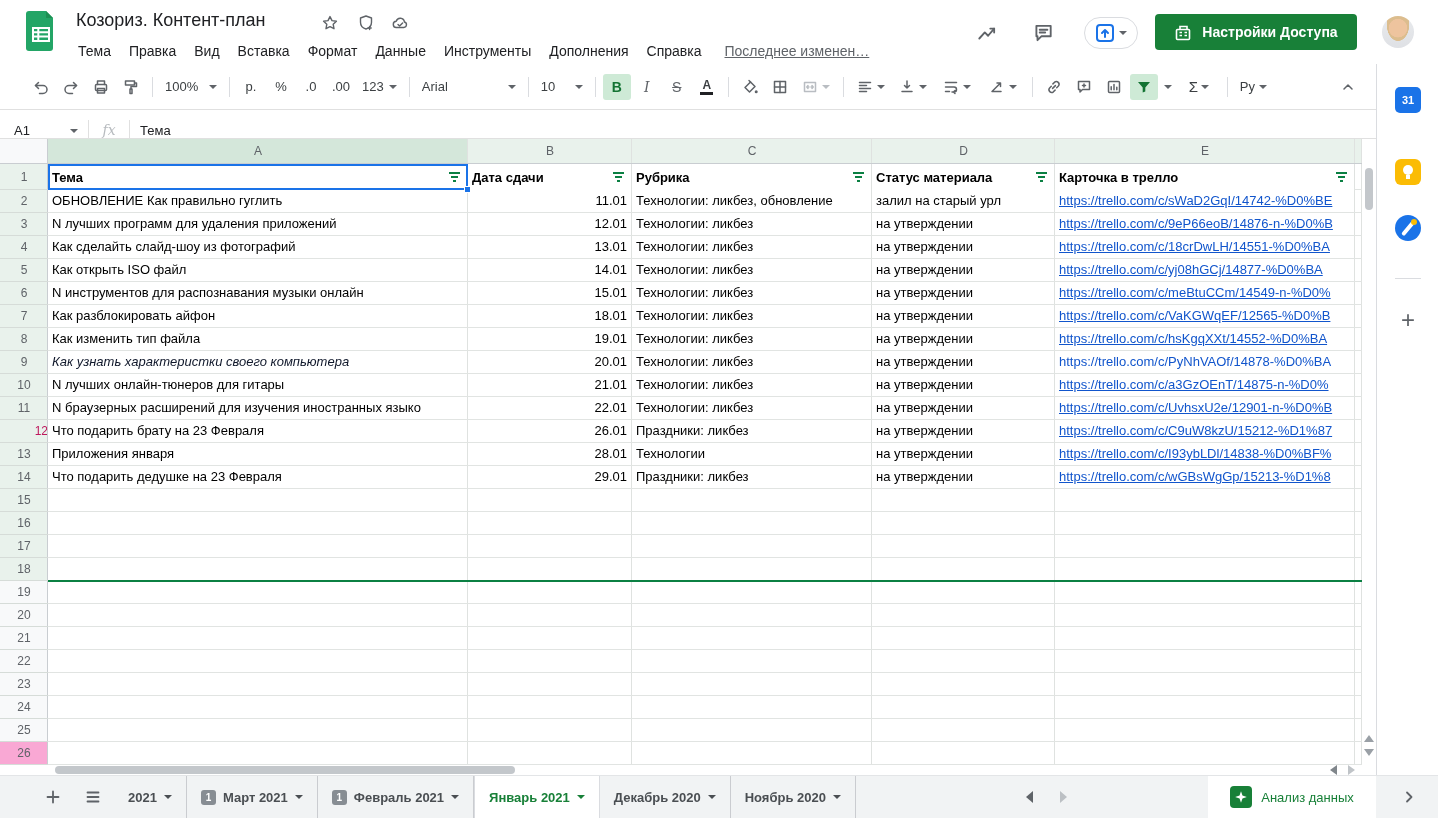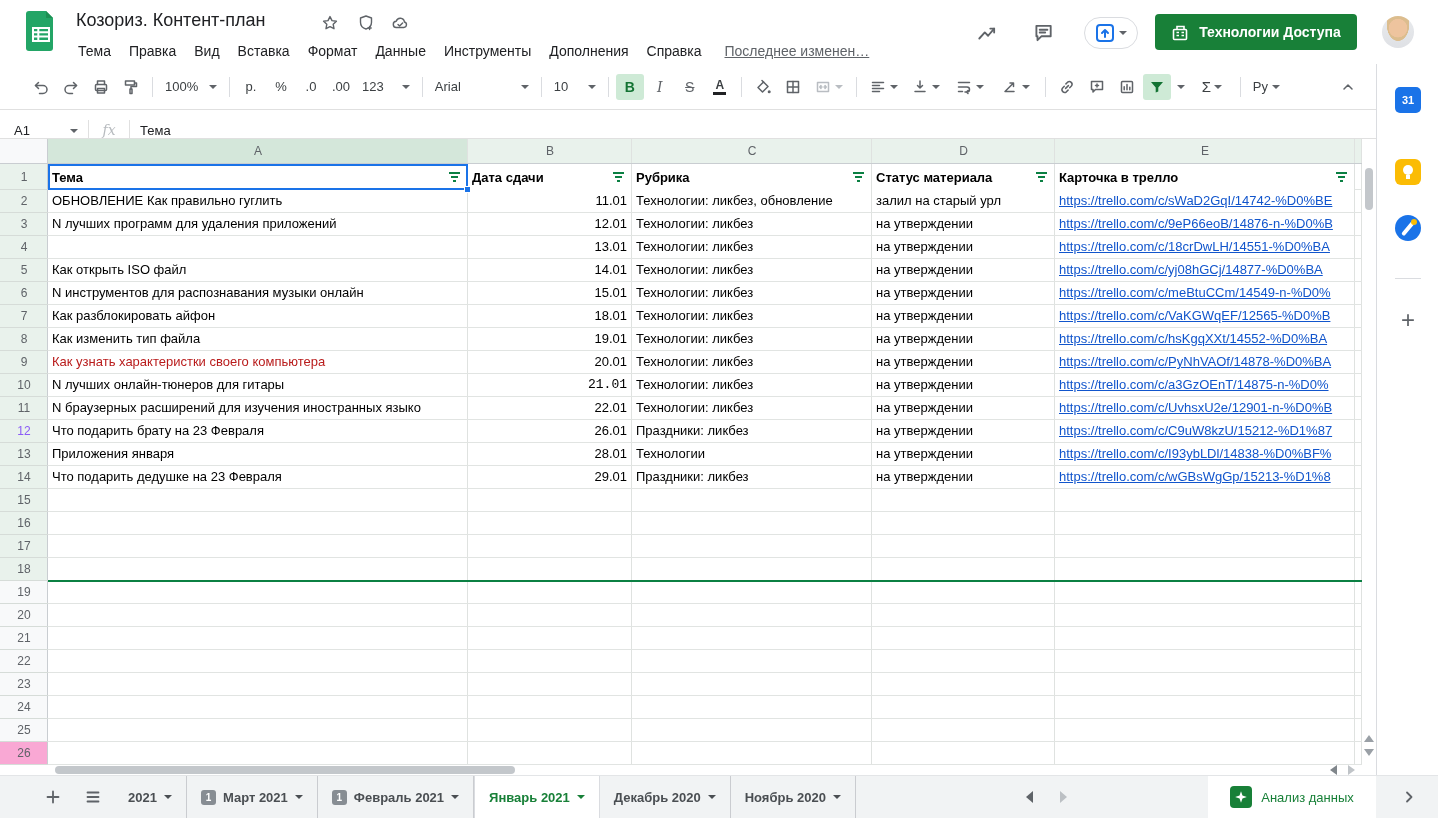--- a/index.html
+++ b/index.html
@@ -138,21 +138,21 @@
           <path d="M10 14V7M10 7l-3 3M10 7l3 3" stroke="#1a73e8" stroke-width="2" fill="none" stroke-linecap="round" stroke-linejoin="round"></path>
         </svg>
       <span class="car"></span>
     </div>
     <button class="share-btn">
       <svg width="19" height="17" viewBox="0 0 19 17">
           <rect x="2.5" y="5.5" width="13" height="10" rx="1" stroke="#fff" stroke-width="1.6" fill="none"></rect>
           <path d="M6 5.5V2.5h7v3" stroke="#fff" stroke-width="1.6" fill="none"></path>
           <path d="M5.5 8.5H8M10.5 8.5H13M5.5 11.5H8M10.5 11.5H13" stroke="#fff" stroke-width="1.4"></path>
         </svg>
-      <span>Технологии Доступа</span>
+      <span>Настройки Доступа</span>
     </button>
     <div class="avatar"></div>
   </header>
 
   <div class="toolbar">
     <div class="tb">
         <svg width="18" height="18" viewBox="0 0 18 18">
           <path d="M6.5 4.5l-3 3 3 3"></path>
           <path d="M3.5 7.5H11a4 4 0 0 1 0 8H7.5"></path>
         </svg>
@@ -179,21 +179,21 @@
     <div class="tsep"></div>
     <div class="tb txt" style="width:62px;justify-content:space-between">
         <span>100%</span>
         <span class="car"></span>
       </div>
     <div class="tsep"></div>
     <div class="tb txt">р.</div>
     <div class="tb txt">%</div>
     <div class="tb txt">.0</div>
     <div class="tb txt">.00</div>
-    <div class="tb txt" style="gap:18px">
+    <div class="tb txt" style="gap:5px">
         <span>123</span>
         <span class="car"></span>
       </div>
     <div class="tsep"></div>
     <div class="tb txt" style="width:104px;justify-content:space-between">
         <span>Arial</span>
         <span class="car"></span>
       </div>
     <div class="tsep"></div>
     <div class="tb txt" style="width:52px;justify-content:space-between">
@@ -326,21 +326,21 @@
       <div style="left: 0px; top: 51px; width: 48px; height: 23px; background: rgb(233, 242, 236); color: rgb(95, 99, 104); font-size: 12px; text-align: center; line-height: 23px;">2</div>
       <div style="left: 0px; top: 74px; width: 48px; height: 23px; background: rgb(233, 242, 236); color: rgb(95, 99, 104); font-size: 12px; text-align: center; line-height: 23px;">3</div>
       <div style="left: 0px; top: 97px; width: 48px; height: 23px; background: rgb(233, 242, 236); color: rgb(95, 99, 104); font-size: 12px; text-align: center; line-height: 23px;">4</div>
       <div style="left: 0px; top: 120px; width: 48px; height: 23px; background: rgb(233, 242, 236); color: rgb(95, 99, 104); font-size: 12px; text-align: center; line-height: 23px;">5</div>
       <div style="left: 0px; top: 143px; width: 48px; height: 23px; background: rgb(233, 242, 236); color: rgb(95, 99, 104); font-size: 12px; text-align: center; line-height: 23px;">6</div>
       <div style="left: 0px; top: 166px; width: 48px; height: 23px; background: rgb(233, 242, 236); color: rgb(95, 99, 104); font-size: 12px; text-align: center; line-height: 23px;">7</div>
       <div style="left: 0px; top: 189px; width: 48px; height: 23px; background: rgb(233, 242, 236); color: rgb(95, 99, 104); font-size: 12px; text-align: center; line-height: 23px;">8</div>
       <div style="left: 0px; top: 212px; width: 48px; height: 23px; background: rgb(233, 242, 236); color: rgb(95, 99, 104); font-size: 12px; text-align: center; line-height: 23px;">9</div>
       <div style="left: 0px; top: 235px; width: 48px; height: 23px; background: rgb(233, 242, 236); color: rgb(95, 99, 104); font-size: 12px; text-align: center; line-height: 23px;">10</div>
       <div style="left: 0px; top: 258px; width: 48px; height: 23px; background: rgb(233, 242, 236); color: rgb(95, 99, 104); font-size: 12px; text-align: center; line-height: 23px;">11</div>
-      <div style="left: 0px; top: 281px; width: 48px; height: 23px; background: rgb(233, 242, 236); color: #8b5cf6; font-size: 12px; text-align: center; line-height: 23px;">12</div>
+      <div style="left: 0px; top: 281px; width: 48px; height: 23px; background: rgb(233, 242, 236); color: #be185d; font-size: 12px; text-align: right; line-height: 23px;">12</div>
       <div style="left: 0px; top: 304px; width: 48px; height: 23px; background: rgb(233, 242, 236); color: rgb(95, 99, 104); font-size: 12px; text-align: center; line-height: 23px;">13</div>
       <div style="left: 0px; top: 327px; width: 48px; height: 23px; background: rgb(233, 242, 236); color: rgb(95, 99, 104); font-size: 12px; text-align: center; line-height: 23px;">14</div>
       <div style="left: 0px; top: 350px; width: 48px; height: 23px; background: rgb(233, 242, 236); color: rgb(95, 99, 104); font-size: 12px; text-align: center; line-height: 23px;">15</div>
       <div style="left: 0px; top: 373px; width: 48px; height: 23px; background: rgb(233, 242, 236); color: rgb(95, 99, 104); font-size: 12px; text-align: center; line-height: 23px;">16</div>
       <div style="left: 0px; top: 396px; width: 48px; height: 23px; background: rgb(233, 242, 236); color: rgb(95, 99, 104); font-size: 12px; text-align: center; line-height: 23px;">17</div>
       <div style="left: 0px; top: 419px; width: 48px; height: 23px; background: rgb(233, 242, 236); color: rgb(95, 99, 104); font-size: 12px; text-align: center; line-height: 23px;">18</div>
       <div style="left: 0px; top: 442px; width: 48px; height: 23px; background: rgb(248, 249, 250); color: rgb(95, 99, 104); font-size: 12px; text-align: center; line-height: 23px;">19</div>
       <div style="left: 0px; top: 465px; width: 48px; height: 23px; background: rgb(248, 249, 250); color: rgb(95, 99, 104); font-size: 12px; text-align: center; line-height: 23px;">20</div>
       <div style="left: 0px; top: 488px; width: 48px; height: 23px; background: rgb(248, 249, 250); color: rgb(95, 99, 104); font-size: 12px; text-align: center; line-height: 23px;">21</div>
       <div style="left: 0px; top: 511px; width: 48px; height: 23px; background: rgb(248, 249, 250); color: rgb(95, 99, 104); font-size: 12px; text-align: center; line-height: 23px;">22</div>
@@ -451,20 +451,21 @@
       <div style="left: 48px; top: 51px; width: 419px; height: 22px; font-size: 13px; color: rgb(0, 0, 0); line-height: 22px; padding: 0px 4px; overflow: hidden; white-space: nowrap;">ОБНОВЛЕНИЕ Как правильно гуглить</div>
       <div style="left: 468px; top: 51px; width: 163px; height: 22px; font-size: 13px; color: rgb(0, 0, 0); line-height: 22px; padding: 0px 4px; overflow: hidden; white-space: nowrap; text-align: right; justify-content: flex-end;">11.01</div>
       <div style="left: 632px; top: 51px; width: 239px; height: 22px; font-size: 13px; color: rgb(0, 0, 0); line-height: 22px; padding: 0px 4px; overflow: hidden; white-space: nowrap;">Технологии: ликбез, обновление</div>
       <div style="left: 872px; top: 51px; width: 182px; height: 22px; font-size: 13px; color: rgb(0, 0, 0); line-height: 22px; padding: 0px 4px; overflow: hidden; white-space: nowrap;">залил на старый урл</div>
       <div style="left: 1055px; top: 51px; width: 299px; height: 22px; font-size: 13px; line-height: 22px; padding: 0px 4px; overflow: hidden; white-space: nowrap; color: rgb(17, 85, 204); text-decoration: underline;">https://trello.com/c/sWaD2GqI/14742-%D0%BE</div>
       <div style="left: 48px; top: 74px; width: 419px; height: 22px; font-size: 13px; color: rgb(0, 0, 0); line-height: 22px; padding: 0px 4px; overflow: hidden; white-space: nowrap;">N лучших программ для удаления приложений</div>
       <div style="left: 468px; top: 74px; width: 163px; height: 22px; font-size: 13px; color: rgb(0, 0, 0); line-height: 22px; padding: 0px 4px; overflow: hidden; white-space: nowrap; text-align: right; justify-content: flex-end;">12.01</div>
       <div style="left: 632px; top: 74px; width: 239px; height: 22px; font-size: 13px; color: rgb(0, 0, 0); line-height: 22px; padding: 0px 4px; overflow: hidden; white-space: nowrap;">Технологии: ликбез</div>
       <div style="left: 872px; top: 74px; width: 182px; height: 22px; font-size: 13px; color: rgb(0, 0, 0); line-height: 22px; padding: 0px 4px; overflow: hidden; white-space: nowrap;">на утверждении</div>
       <div style="left: 1055px; top: 74px; width: 299px; height: 22px; font-size: 13px; line-height: 22px; padding: 0px 4px; overflow: hidden; white-space: nowrap; color: rgb(17, 85, 204); text-decoration: underline;">https://trello.com/c/9eP66eoB/14876-n-%D0%B</div>
+      <div style="left: 48px; top: 97px; width: 419px; height: 22px; font-size: 13px; color: rgb(0, 0, 0); line-height: 22px; padding: 0px 4px; overflow: hidden; white-space: nowrap;">Как сделайть слайд-шоу из фотографий</div>
       <div style="left: 468px; top: 97px; width: 163px; height: 22px; font-size: 13px; color: rgb(0, 0, 0); line-height: 22px; padding: 0px 4px; overflow: hidden; white-space: nowrap; text-align: right; justify-content: flex-end;">13.01</div>
       <div style="left: 632px; top: 97px; width: 239px; height: 22px; font-size: 13px; color: rgb(0, 0, 0); line-height: 22px; padding: 0px 4px; overflow: hidden; white-space: nowrap;">Технологии: ликбез</div>
       <div style="left: 872px; top: 97px; width: 182px; height: 22px; font-size: 13px; color: rgb(0, 0, 0); line-height: 22px; padding: 0px 4px; overflow: hidden; white-space: nowrap;">на утверждении</div>
       <div style="left: 1055px; top: 97px; width: 299px; height: 22px; font-size: 13px; line-height: 22px; padding: 0px 4px; overflow: hidden; white-space: nowrap; color: rgb(17, 85, 204); text-decoration: underline;">https://trello.com/c/18crDwLH/14551-%D0%BA</div>
       <div style="left: 48px; top: 120px; width: 419px; height: 22px; font-size: 13px; color: rgb(0, 0, 0); line-height: 22px; padding: 0px 4px; overflow: hidden; white-space: nowrap;">Как открыть ISO файл</div>
       <div style="left: 468px; top: 120px; width: 163px; height: 22px; font-size: 13px; color: rgb(0, 0, 0); line-height: 22px; padding: 0px 4px; overflow: hidden; white-space: nowrap; text-align: right; justify-content: flex-end;">14.01</div>
       <div style="left: 632px; top: 120px; width: 239px; height: 22px; font-size: 13px; color: rgb(0, 0, 0); line-height: 22px; padding: 0px 4px; overflow: hidden; white-space: nowrap;">Технологии: ликбез</div>
       <div style="left: 872px; top: 120px; width: 182px; height: 22px; font-size: 13px; color: rgb(0, 0, 0); line-height: 22px; padding: 0px 4px; overflow: hidden; white-space: nowrap;">на утверждении</div>
       <div style="left: 1055px; top: 120px; width: 299px; height: 22px; font-size: 13px; line-height: 22px; padding: 0px 4px; overflow: hidden; white-space: nowrap; color: rgb(17, 85, 204); text-decoration: underline;">https://trello.com/c/yj08hGCj/14877-%D0%BA</div>
       <div style="left: 48px; top: 143px; width: 419px; height: 22px; font-size: 13px; color: rgb(0, 0, 0); line-height: 22px; padding: 0px 4px; overflow: hidden; white-space: nowrap;">N инструментов для распознавания музыки онлайн</div>
@@ -475,27 +476,27 @@
       <div style="left: 48px; top: 166px; width: 419px; height: 22px; font-size: 13px; color: rgb(0, 0, 0); line-height: 22px; padding: 0px 4px; overflow: hidden; white-space: nowrap;">Как разблокировать айфон</div>
       <div style="left: 468px; top: 166px; width: 163px; height: 22px; font-size: 13px; color: rgb(0, 0, 0); line-height: 22px; padding: 0px 4px; overflow: hidden; white-space: nowrap; text-align: right; justify-content: flex-end;">18.01</div>
       <div style="left: 632px; top: 166px; width: 239px; height: 22px; font-size: 13px; color: rgb(0, 0, 0); line-height: 22px; padding: 0px 4px; overflow: hidden; white-space: nowrap;">Технологии: ликбез</div>
       <div style="left: 872px; top: 166px; width: 182px; height: 22px; font-size: 13px; color: rgb(0, 0, 0); line-height: 22px; padding: 0px 4px; overflow: hidden; white-space: nowrap;">на утверждении</div>
       <div style="left: 1055px; top: 166px; width: 299px; height: 22px; font-size: 13px; line-height: 22px; padding: 0px 4px; overflow: hidden; white-space: nowrap; color: rgb(17, 85, 204); text-decoration: underline;">https://trello.com/c/VaKGWqEF/12565-%D0%B</div>
       <div style="left: 48px; top: 189px; width: 419px; height: 22px; font-size: 13px; color: rgb(0, 0, 0); line-height: 22px; padding: 0px 4px; overflow: hidden; white-space: nowrap;">Как изменить тип файла</div>
       <div style="left: 468px; top: 189px; width: 163px; height: 22px; font-size: 13px; color: rgb(0, 0, 0); line-height: 22px; padding: 0px 4px; overflow: hidden; white-space: nowrap; text-align: right; justify-content: flex-end;">19.01</div>
       <div style="left: 632px; top: 189px; width: 239px; height: 22px; font-size: 13px; color: rgb(0, 0, 0); line-height: 22px; padding: 0px 4px; overflow: hidden; white-space: nowrap;">Технологии: ликбез</div>
       <div style="left: 872px; top: 189px; width: 182px; height: 22px; font-size: 13px; color: rgb(0, 0, 0); line-height: 22px; padding: 0px 4px; overflow: hidden; white-space: nowrap;">на утверждении</div>
       <div style="left: 1055px; top: 189px; width: 299px; height: 22px; font-size: 13px; line-height: 22px; padding: 0px 4px; overflow: hidden; white-space: nowrap; color: rgb(17, 85, 204); text-decoration: underline;">https://trello.com/c/hsKgqXXt/14552-%D0%BA</div>
-      <div style="left: 48px; top: 212px; width: 419px; height: 22px; font-size: 13px; color: #b91c1c; line-height: 22px; padding: 0px 4px; overflow: hidden; white-space: nowrap;">Как узнать характеристки своего компьютера</div>
+      <div style="left: 48px; top: 212px; width: 419px; height: 22px; font-size: 13px; color: #0f172a; line-height: 22px; padding: 0px 4px; overflow: hidden; white-space: nowrap; font-style: italic;">Как узнать характеристки своего компьютера</div>
       <div style="left: 468px; top: 212px; width: 163px; height: 22px; font-size: 13px; color: rgb(0, 0, 0); line-height: 22px; padding: 0px 4px; overflow: hidden; white-space: nowrap; text-align: right; justify-content: flex-end;">20.01</div>
       <div style="left: 632px; top: 212px; width: 239px; height: 22px; font-size: 13px; color: rgb(0, 0, 0); line-height: 22px; padding: 0px 4px; overflow: hidden; white-space: nowrap;">Технологии: ликбез</div>
       <div style="left: 872px; top: 212px; width: 182px; height: 22px; font-size: 13px; color: rgb(0, 0, 0); line-height: 22px; padding: 0px 4px; overflow: hidden; white-space: nowrap;">на утверждении</div>
-      <div style="left: 1055px; top: 212px; width: 299px; height: 22px; font-size: 13px; line-height: 22px; padding: 0px 4px; overflow: hidden; white-space: nowrap; color: rgb(17, 85, 204); text-decoration: underline;">https://trello.com/c/PyNhVAOf/14878-%D0%BA</div>
+      <div style="left: 1055px; top: 212px; width: 299px; height: 22px; font-size: 13px; line-height: 22px; padding: 0px 4px; overflow: hidden; white-space: nowrap; color: rgb(17, 85, 204); ">https://trello.com/c/PyNhVAOf/14878-%D0%BA</div>
       <div style="left: 48px; top: 235px; width: 419px; height: 22px; font-size: 13px; color: rgb(0, 0, 0); line-height: 22px; padding: 0px 4px; overflow: hidden; white-space: nowrap;">N лучших онлайн-тюнеров для гитары</div>
-      <div style="left: 468px; top: 235px; width: 163px; height: 22px; font-size: 13px; color: rgb(0, 0, 0); line-height: 22px; padding: 0px 4px; overflow: hidden; white-space: nowrap; text-align: right; justify-content: flex-end; font-family: Liberation Mono, monospace;">21.01</div>
+      <div style="left: 468px; top: 235px; width: 163px; height: 22px; font-size: 13px; color: rgb(0, 0, 0); line-height: 22px; padding: 0px 4px; overflow: hidden; white-space: nowrap; text-align: right; justify-content: flex-end;">21.01</div>
       <div style="left: 632px; top: 235px; width: 239px; height: 22px; font-size: 13px; color: rgb(0, 0, 0); line-height: 22px; padding: 0px 4px; overflow: hidden; white-space: nowrap;">Технологии: ликбез</div>
       <div style="left: 872px; top: 235px; width: 182px; height: 22px; font-size: 13px; color: rgb(0, 0, 0); line-height: 22px; padding: 0px 4px; overflow: hidden; white-space: nowrap;">на утверждении</div>
       <div style="left: 1055px; top: 235px; width: 299px; height: 22px; font-size: 13px; line-height: 22px; padding: 0px 4px; overflow: hidden; white-space: nowrap; color: rgb(17, 85, 204); text-decoration: underline;">https://trello.com/c/a3GzOEnT/14875-n-%D0%</div>
       <div style="left: 48px; top: 258px; width: 419px; height: 22px; font-size: 13px; color: rgb(0, 0, 0); line-height: 22px; padding: 0px 4px; overflow: hidden; white-space: nowrap;">N браузерных расширений для изучения иностранных языко</div>
       <div style="left: 468px; top: 258px; width: 163px; height: 22px; font-size: 13px; color: rgb(0, 0, 0); line-height: 22px; padding: 0px 4px; overflow: hidden; white-space: nowrap; text-align: right; justify-content: flex-end;">22.01</div>
       <div style="left: 632px; top: 258px; width: 239px; height: 22px; font-size: 13px; color: rgb(0, 0, 0); line-height: 22px; padding: 0px 4px; overflow: hidden; white-space: nowrap;">Технологии: ликбез</div>
       <div style="left: 872px; top: 258px; width: 182px; height: 22px; font-size: 13px; color: rgb(0, 0, 0); line-height: 22px; padding: 0px 4px; overflow: hidden; white-space: nowrap;">на утверждении</div>
       <div style="left: 1055px; top: 258px; width: 299px; height: 22px; font-size: 13px; line-height: 22px; padding: 0px 4px; overflow: hidden; white-space: nowrap; color: rgb(17, 85, 204); text-decoration: underline;">https://trello.com/c/UvhsxU2e/12901-n-%D0%B</div>
       <div style="left: 48px; top: 281px; width: 419px; height: 22px; font-size: 13px; color: rgb(0, 0, 0); line-height: 22px; padding: 0px 4px; overflow: hidden; white-space: nowrap;">Что подарить брату на 23 Февраля</div>
       <div style="left: 468px; top: 281px; width: 163px; height: 22px; font-size: 13px; color: rgb(0, 0, 0); line-height: 22px; padding: 0px 4px; overflow: hidden; white-space: nowrap; text-align: right; justify-content: flex-end;">26.01</div>

